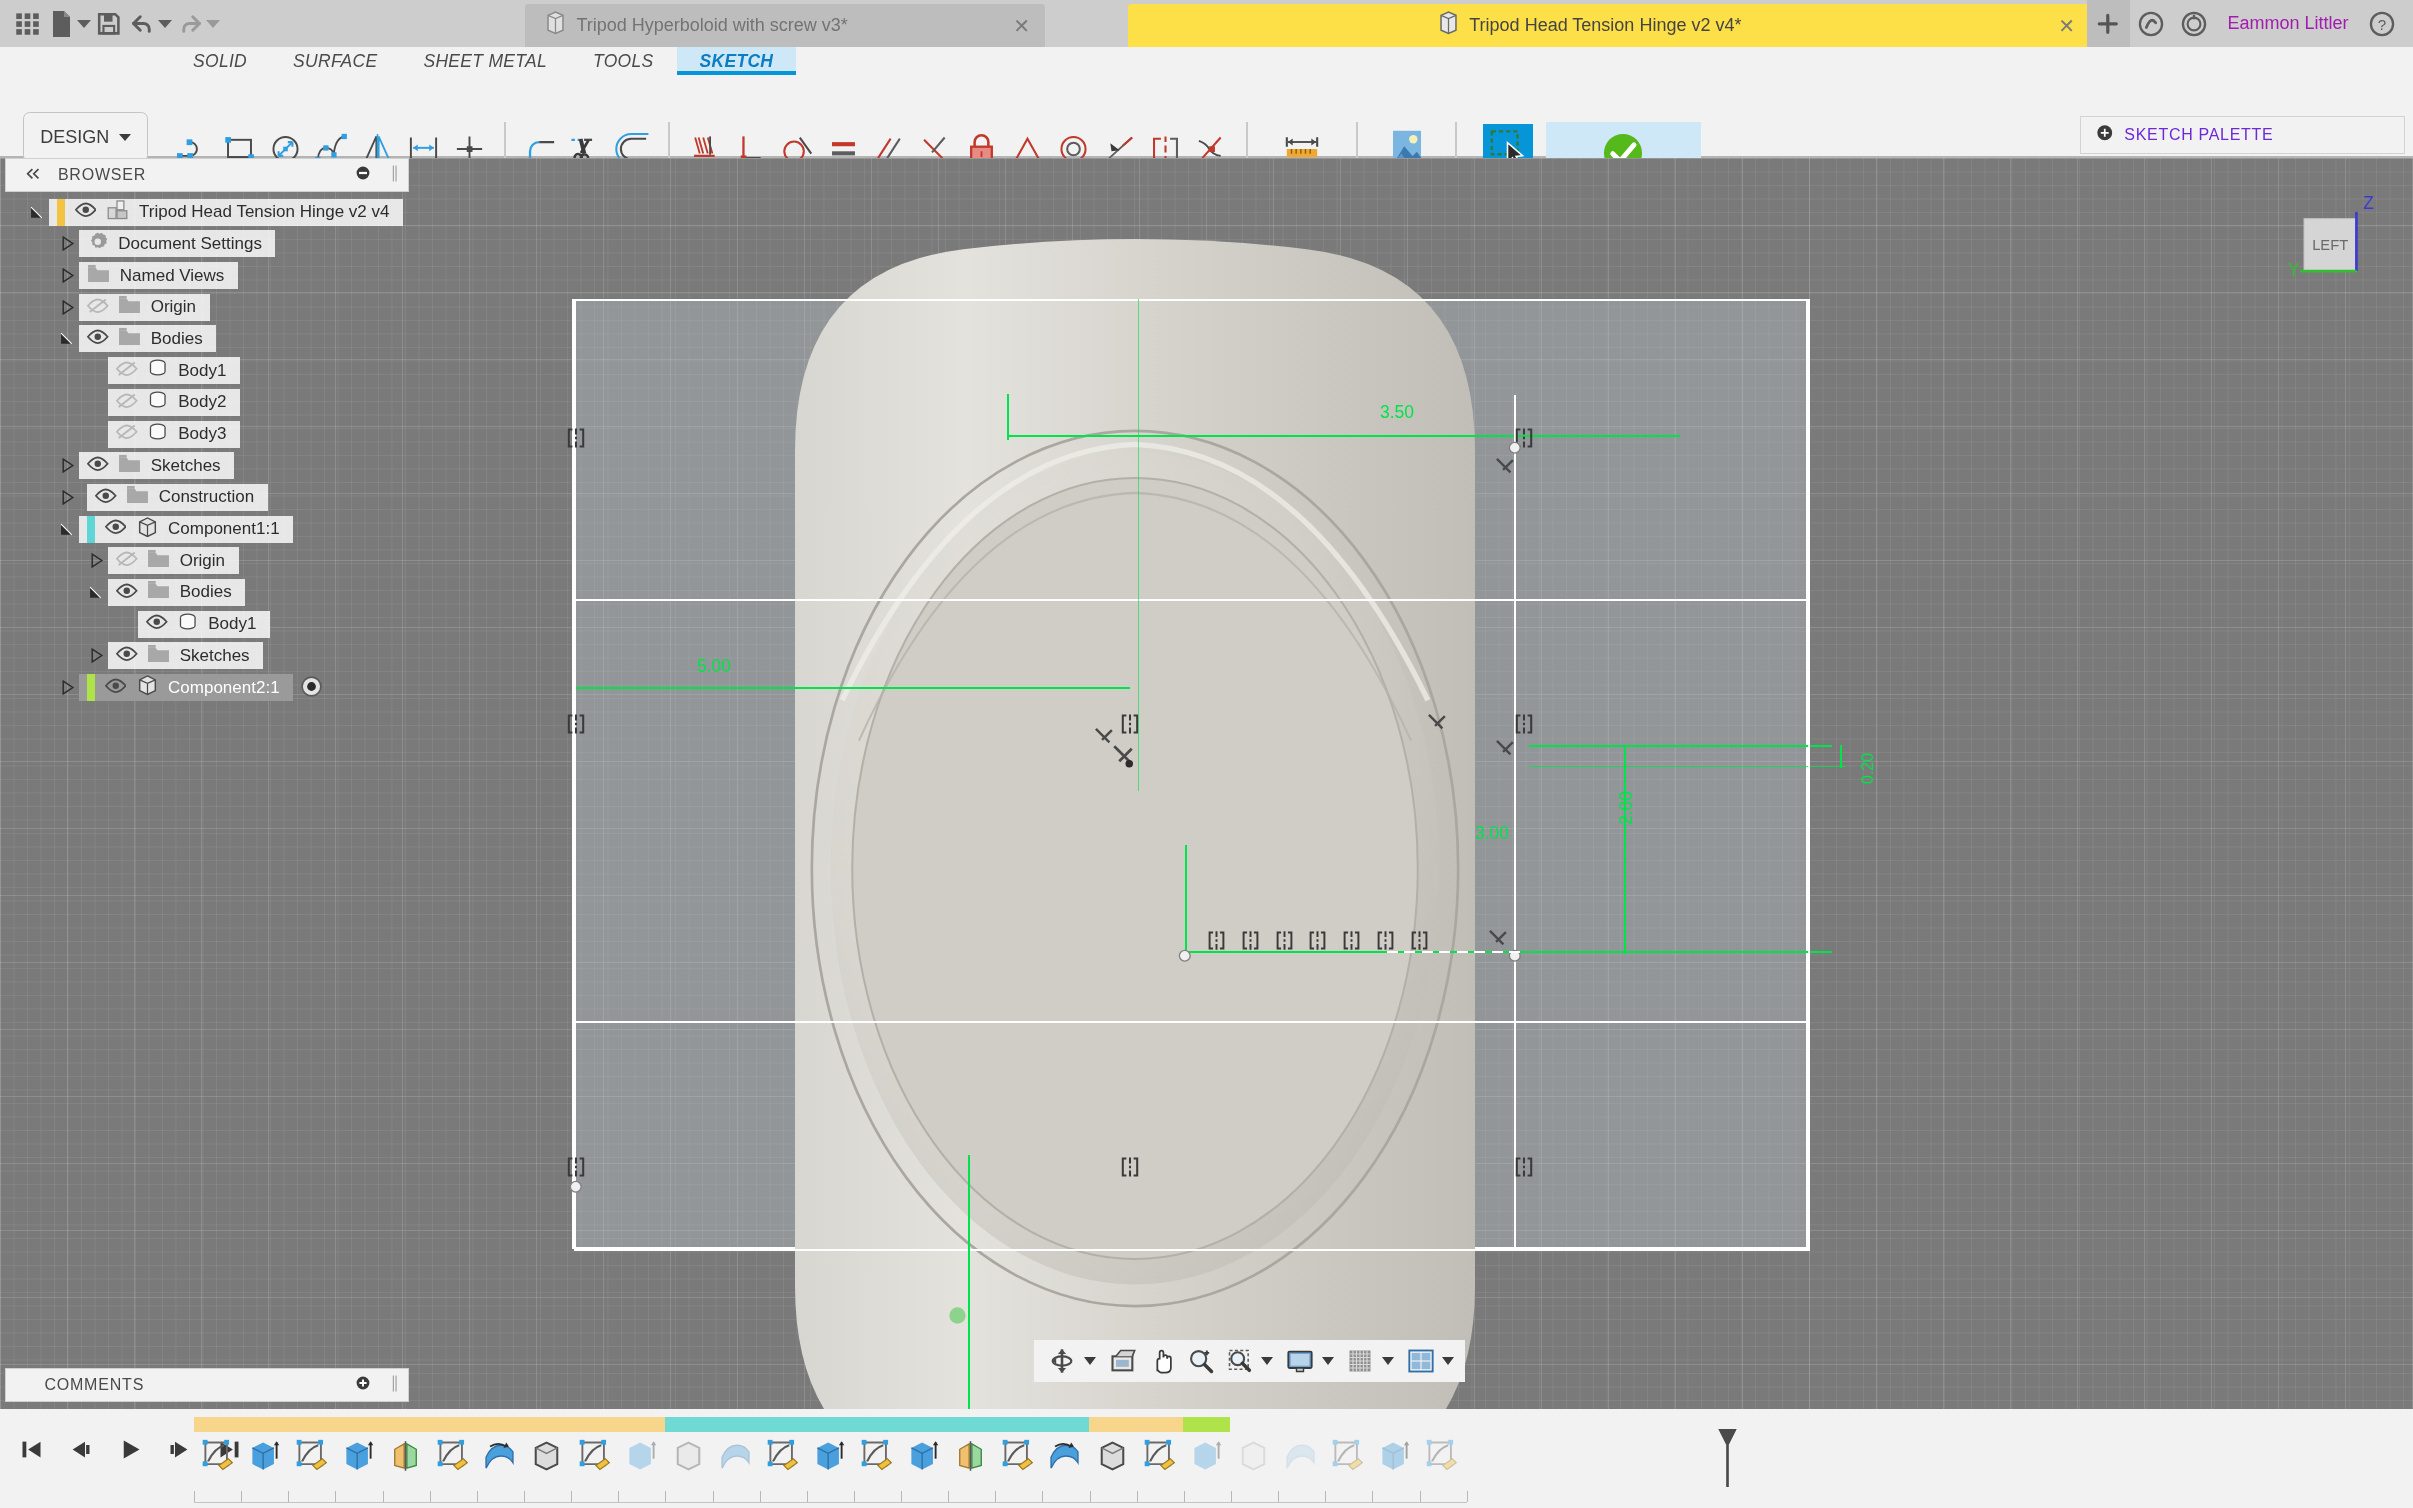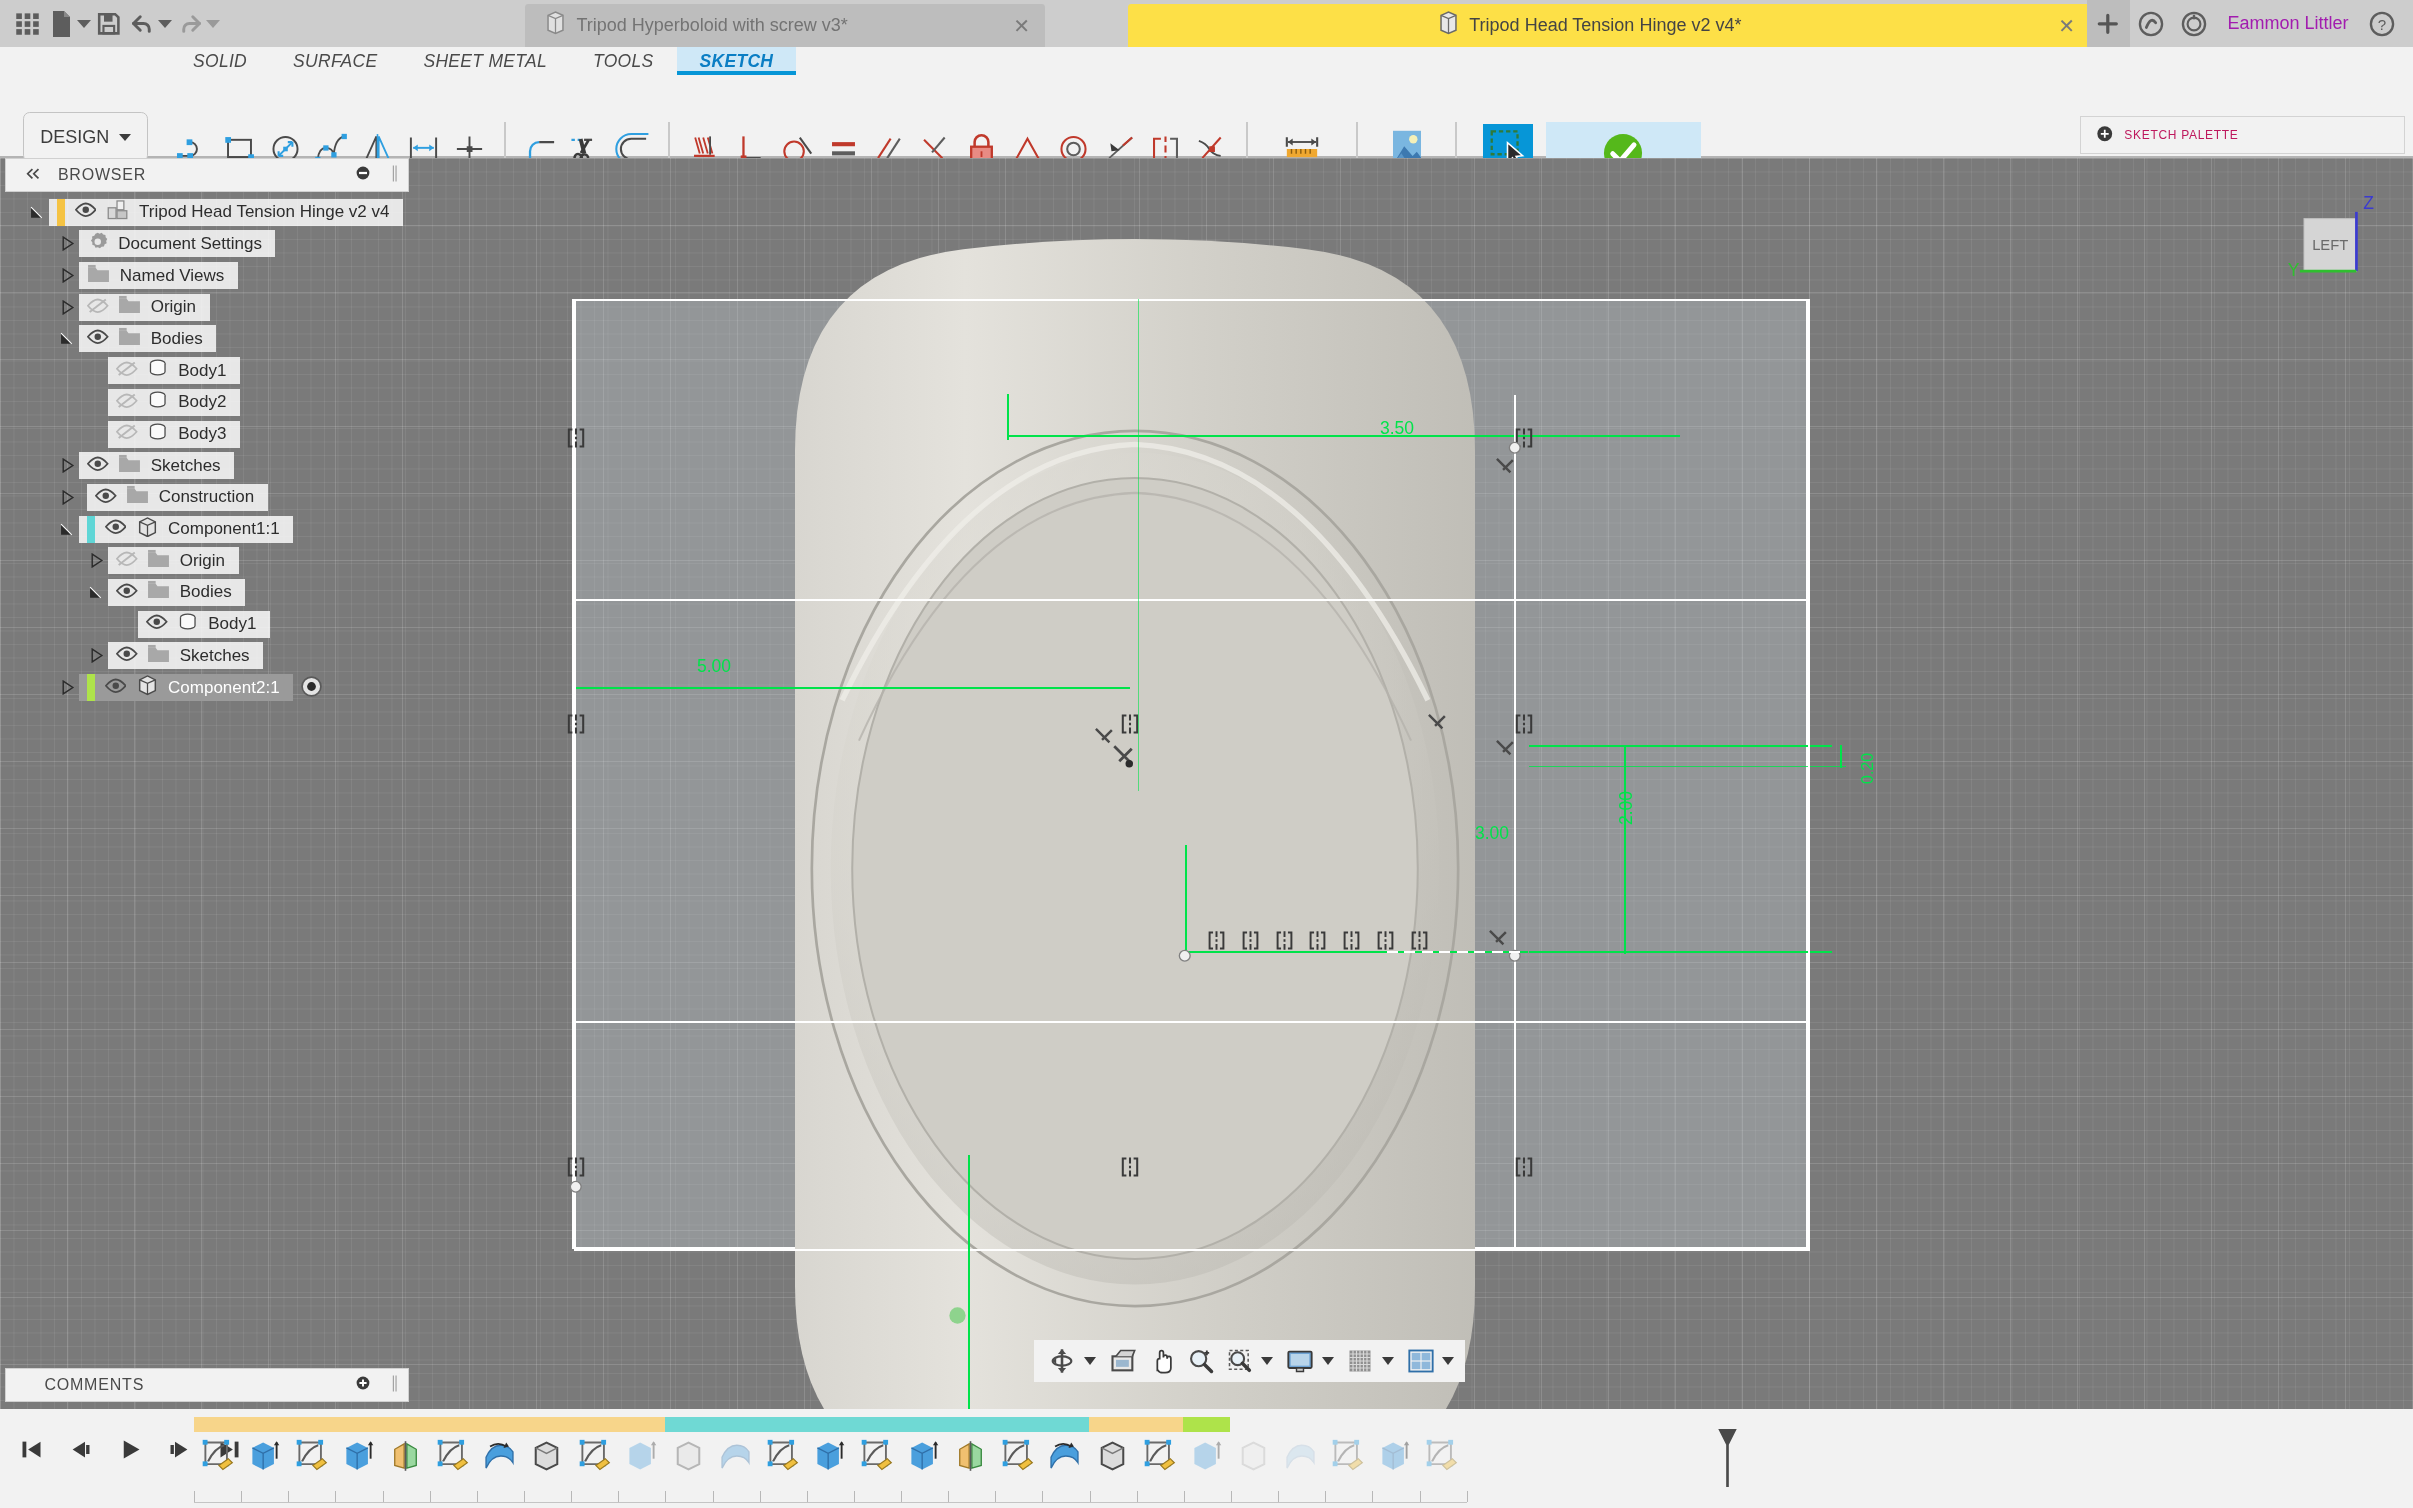--- a/index.html
+++ b/index.html
@@ -94,21 +94,21 @@
   .panellabel .caretdown { border-left-width:5.4px;border-right-width:5.4px;border-top-width:6.7px;border-top-color:#3a3a3a; margin-left:0;}
   .vsep { width:2px; height:57px; background:#c9c9c9; margin:0 12px; align-self:flex-start; margin-top:0; }
   .selbtn { width:50px; height:50px; background:#0696d7; display:flex;align-items:center;justify-content:center; cursor:pointer;}
   .finishwrap { background:#cfe8f7; padding:4px 9.4px 0 9.4px; height:81px; display:flex;flex-direction:column;align-items:center;}
 
   
   .sketchpalette {
     position:absolute; right:8px; top:116px; width:325px; height:38px;
     background:#f2f2f2; border:0.7px solid #d3d3d3;
     display:flex; align-items:center; gap:10.8px; padding-left:15px;
-    font-size:12px; color:#be185d; letter-spacing:0.7px;
+    font-size:16px; color:#6d28d9; letter-spacing:0.7px;
   }
 
   
   .canvas {
     position:absolute; left:0; top:158px; width:2413px; height:1251px;
     background:#7a7a7a;
     overflow:hidden;
   }
   .gridbg {
     position:absolute; inset:0;
@@ -626,21 +626,21 @@
       <ellipse cx="505" cy="950" rx="420" ry="580" fill="#cfcdc6"></ellipse>
       <ellipse cx="505" cy="950" rx="420" ry="580" fill="none" stroke="#b2b0a9" stroke-width="3"></ellipse>
 
       <path d="M70 700 Q250 330 505 320 Q760 330 940 700" fill="none" stroke="#efede8" stroke-width="8" opacity="0.75"></path>
       <path d="M95 760 Q260 400 505 392 Q750 400 915 760" fill="none" stroke="#b5b3ac" stroke-width="3" opacity="0.8"></path>
     </svg>
 
     <div class="greenline" style="left:1007px;top:277px;width:673px;height:2px;"></div>
     <div class="greenline" style="left:1007px;top:236px;width:2px;height:46px;"></div>
     <div class="greenline" style="left:1514px;top:237px;width:2px;height:724px;opacity:0.45;"></div>
-    <div class="dim" style="left:1380px;top:260px;">3.50</div>
+    <div class="dim" style="left:1380px;top:244px;">3.50</div>
 
     <div class="greenline" style="left:576px;top:529px;width:554px;height:2px;"></div>
     <div class="dim" style="left:697px;top:498px;">5.00</div>
 
     <div class="greenline" style="left:1185px;top:793px;width:343px;height:2px;"></div>
     <div class="greenline" style="left:1185px;top:687px;width:2px;height:108px;"></div>
     <div class="dim" style="left:1475px;top:665px;">3.00</div>
 
     <div class="greenline" style="left:1624px;top:587px;width:2px;height:209px;"></div>
     <div class="greenline" style="left:1529px;top:587px;width:303px;height:2px;"></div>

